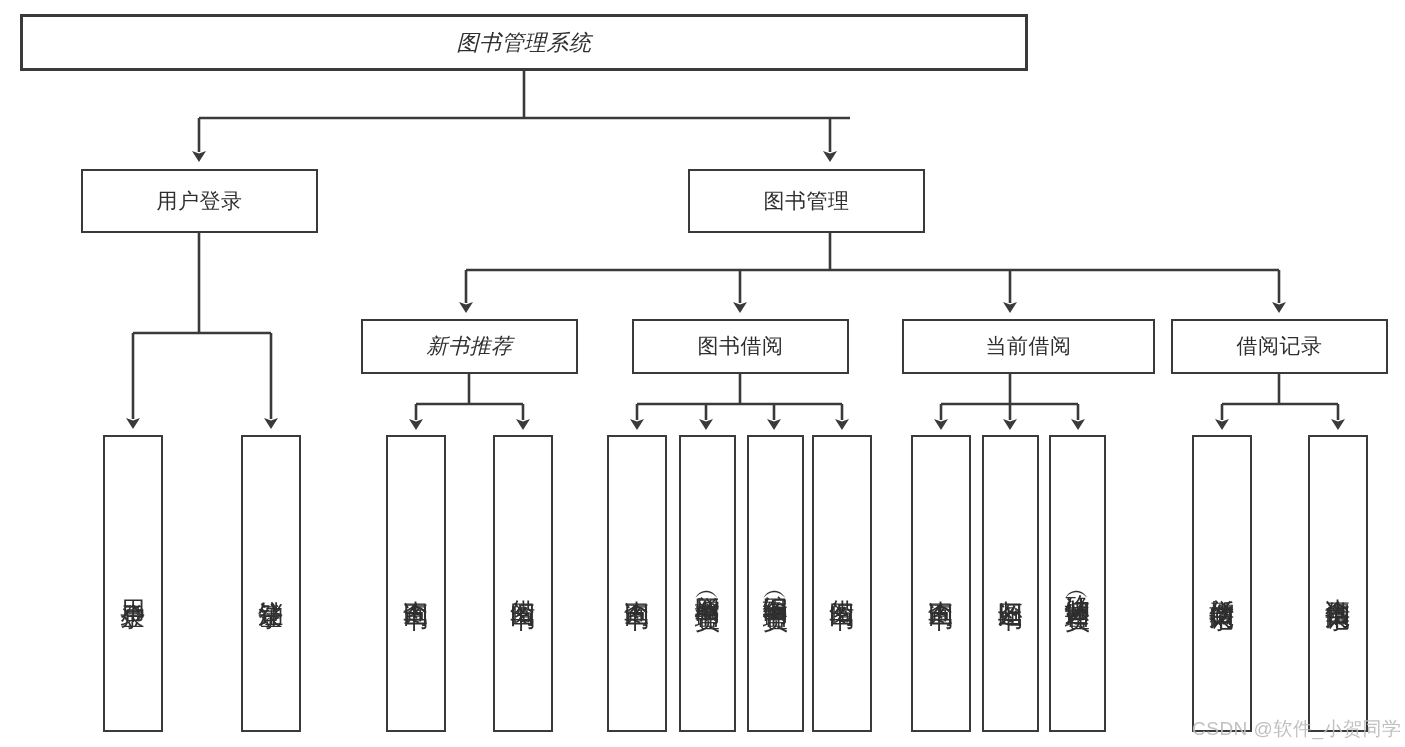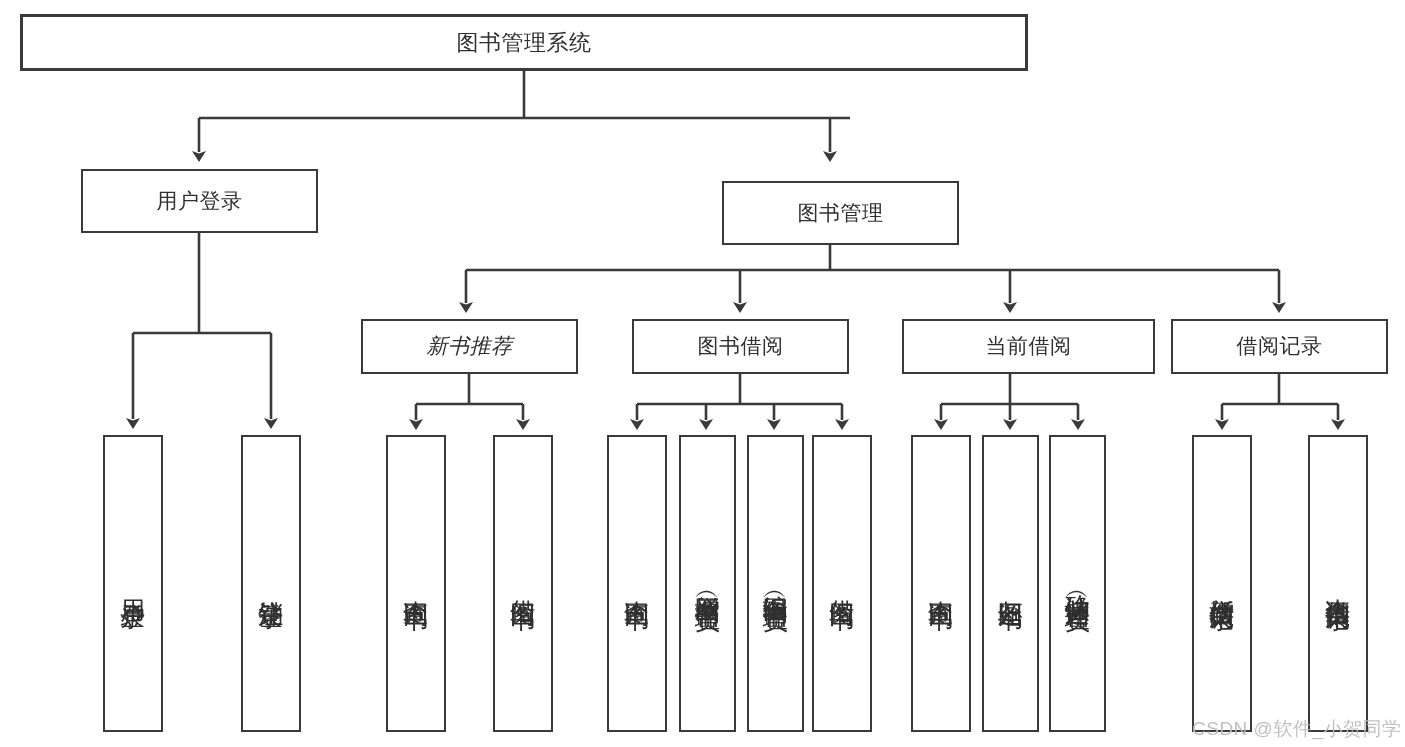--- a/index.html
+++ b/index.html
@@ -30,20 +30,21 @@
     box-sizing: border-box;
     background: #ffffff;
     border: 2px solid #3a3a3a;
     display: flex;
     align-items: center;
     justify-content: center;
     color: #2a2a2a;
   }
   .node.root {
     border-width: 3px;
+    font-style: italic;
   }
   .node-label {
     font-size: 21px;
     line-height: 1.15;
     letter-spacing: 0.5px;
     white-space: nowrap;
     color: #2f2f2f;
   }
   .node.root .node-label {
     font-size: 22px;
@@ -132,21 +133,21 @@
     </g>
   </svg>
 
   <div class="node root" style="left:20px; top:14px; width:1008px; height:57px;">
     <span class="node-label">图书管理系统</span>
   </div>
 
   <div class="node lvl2" style="left:81px; top:169px; width:237px; height:64px;">
     <span class="node-label">用户登录</span>
   </div>
-  <div class="node lvl2" style="left:722px; top:169px; width:237px; height:64px;margin-top:12px;">
+  <div class="node lvl2" style="left:688px; top:169px; width:237px; height:64px;">
     <span class="node-label">图书管理</span>
   </div>
 
   <div class="node lvl3" style="left:361px; top:319px; width:217px; height:55px;font-style:italic;">
     <span class="node-label">新书推荐</span>
   </div>
   <div class="node lvl3" style="left:632px; top:319px; width:217px; height:55px;">
     <span class="node-label">图书借阅</span>
   </div>
   <div class="node lvl3" style="left:902px; top:319px; width:253px; height:55px;">

